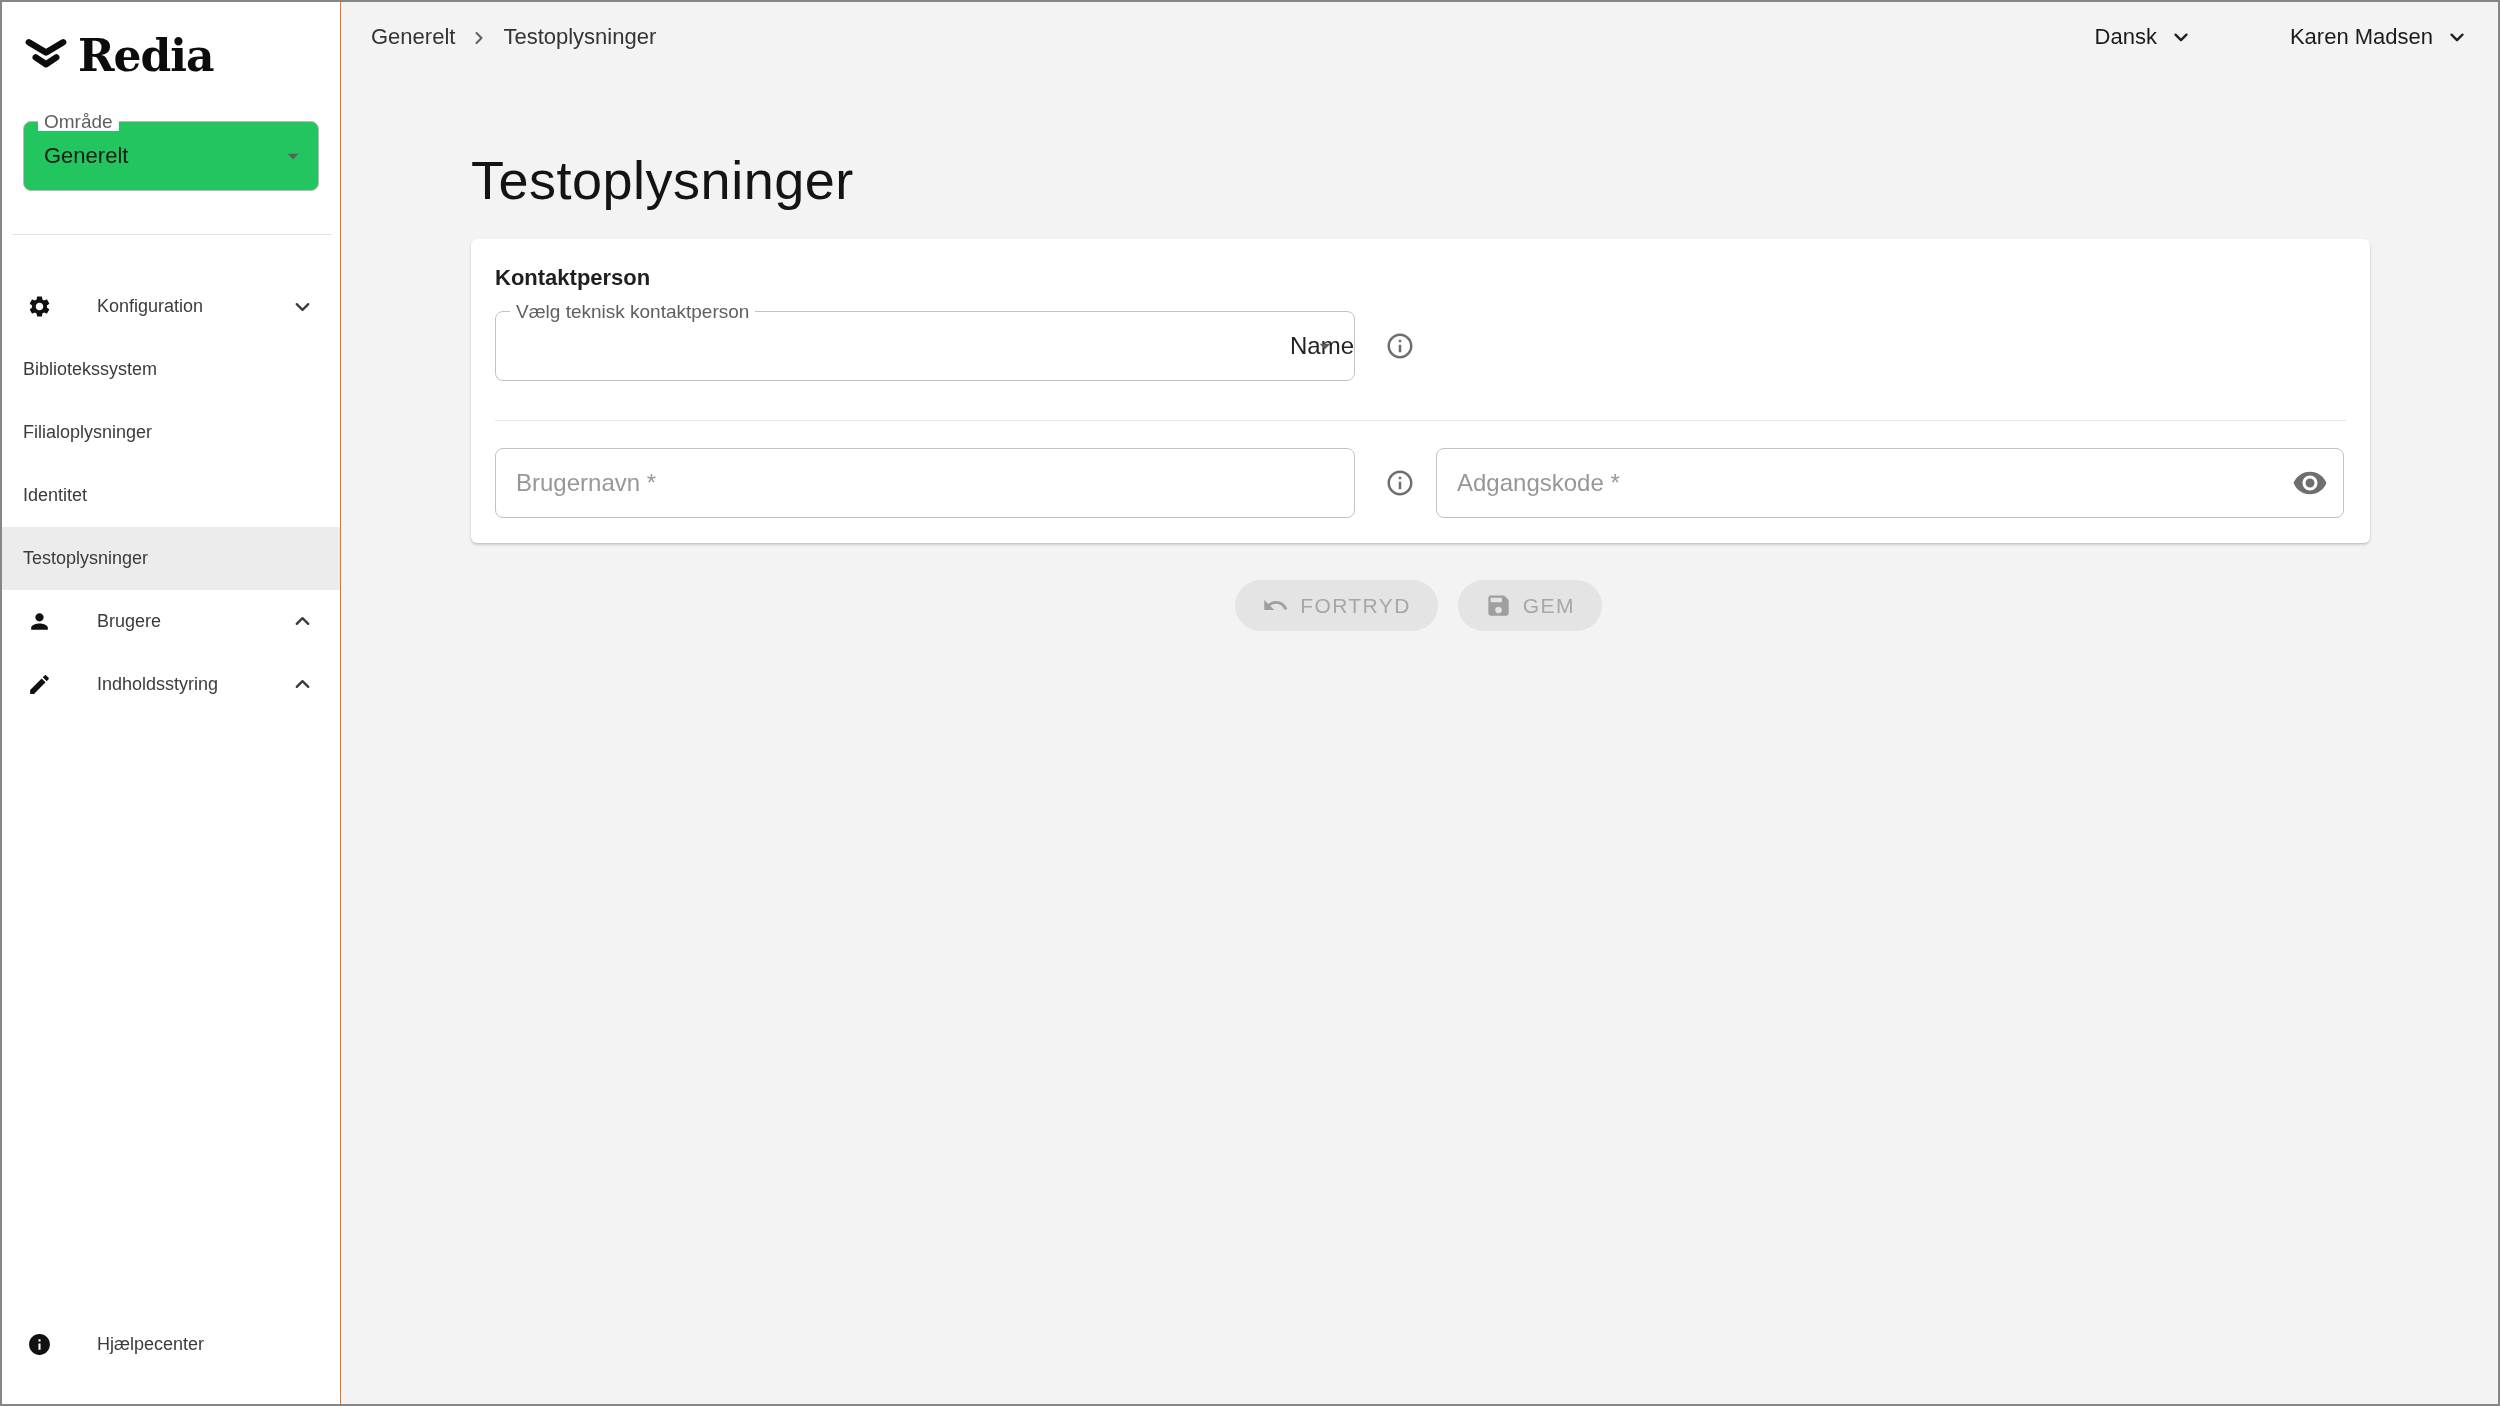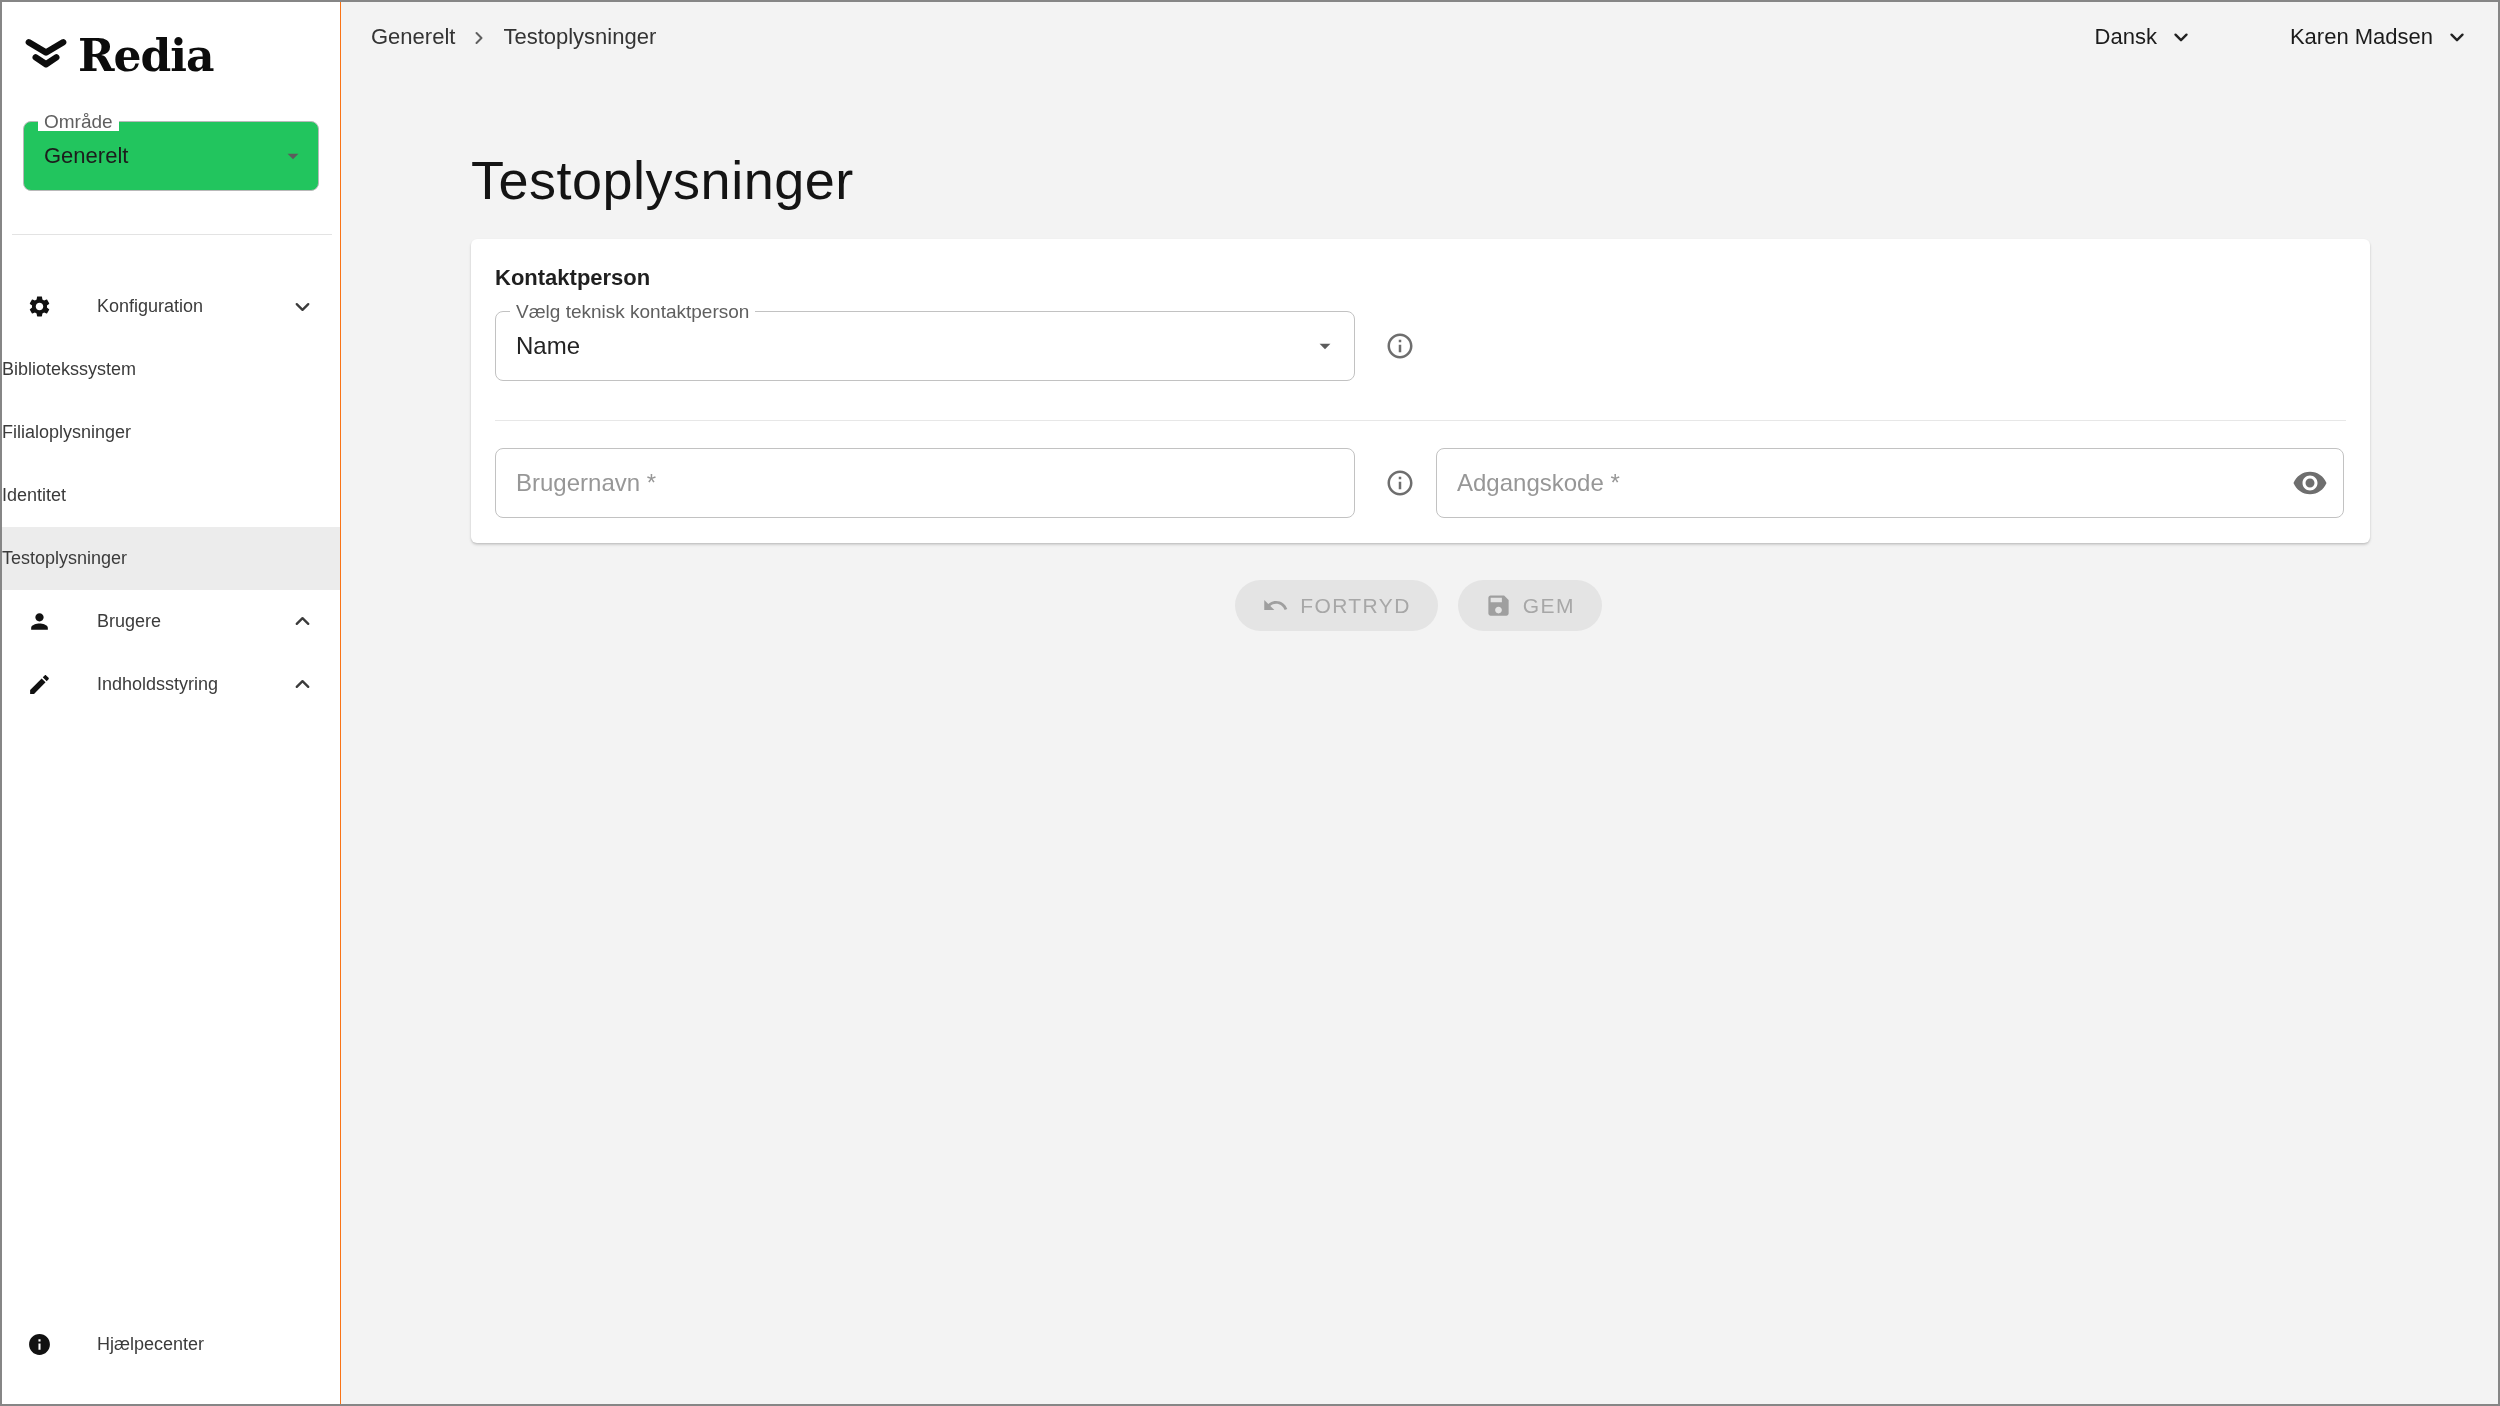--- a/index.html
+++ b/index.html
@@ -18,21 +18,21 @@
   .flabel { position:absolute; top:-10px; left:14px; background:#ffffff; padding:0 6px; font-size:19px; color:#5f5f5f; line-height:1; }
   .area-select .fvalue { padding-left:20px; font-size:22px; color:#1c1c1c; }
   .dd-arrow { position:absolute; right:12px; top:50%; transform:translateY(-50%); width:26px; height:26px; color:#5c5c5c; }
 
   .sdivider { height:1px; background:#e3e3e3; margin:43px 8px 0 10px; }
 
   nav.snav { margin-top:40px; display:flex; flex-direction:column; }
   .nitem { height:63px; display:flex; align-items:center; cursor:pointer; color:#3b3b3b; font-size:18px; }
   .nitem.top { padding-left:25px; }
   .nitem.top .nlabel { margin-left:45px; }
-  .nitem.sub { }
+  .nitem.sub { padding-left:21px; }
   .nitem.selected { background:#ececec; }
   .nicon { width:25px; height:25px; display:flex; color:#111; }
   .nicon svg { width:25px; height:25px; }
   .nchev { margin-left:auto; margin-right:26px; width:23px; height:23px; color:#3b3b3b; }
   .nchev svg { width:23px; height:23px; }
   .help-item { margin-top:auto; margin-bottom:28px; }
 
   
   .right { flex:1; display:flex; flex-direction:column; background:#f3f3f3; }
 
@@ -46,21 +46,21 @@
   .menubtn svg { width:22px; height:22px; margin-left:13px; color:#222; }
   .menubtn.user { margin-left:98px; }
 
   main { flex:1; padding:0 128px 0 130px; }
   h1 { margin-top:81px; font-size:54px; font-weight:400; color:#141414; line-height:1; letter-spacing:0.5px; }
 
   .card { margin-top:32px; background:#ffffff; border-radius:6px; box-shadow:0 2px 3px rgba(0,0,0,0.13), 0 1px 2px rgba(0,0,0,0.1); padding:26px 24px 25px 24px; }
   h2 { font-size:22px; font-weight:700; color:#1f1f1f; line-height:26px; }
   .frow { display:flex; align-items:center; }
   .frow.first { margin-top:20px; }
-  .field { position:relative; height:70px; border:1px solid #c2c2c2; border-radius:8px; background:#fff; }
+  .field { position:relative; height:70px; border:1px solid #c2c2c2; border-radius:8px; background:#fff;justify-content:flex-end; }
   .field.select { width:860px; display:flex; align-items:center; cursor:pointer; }
   .field.select .fvalue { padding-left:20px; font-size:24px; color:#232323; }
   .field.select .dd-arrow { right:16px; }
   input.field { width:860px; font-size:24px; padding:12px 20px; color:#404040; font-family:inherit; outline:none; }
   input.field::placeholder { color:#979797; opacity:1; }
   .infoicon { margin-left:30px; width:30px; height:30px; color:#6e6e6e; cursor:pointer; flex-shrink:0; }
   .infoicon svg { width:30px; height:30px; }
   .cdivider { height:1px; background:#e7e7e7; margin-top:39px; }
   h2.second { margin-top:42px; }
   .frow.inputs { margin-top:27px; }

